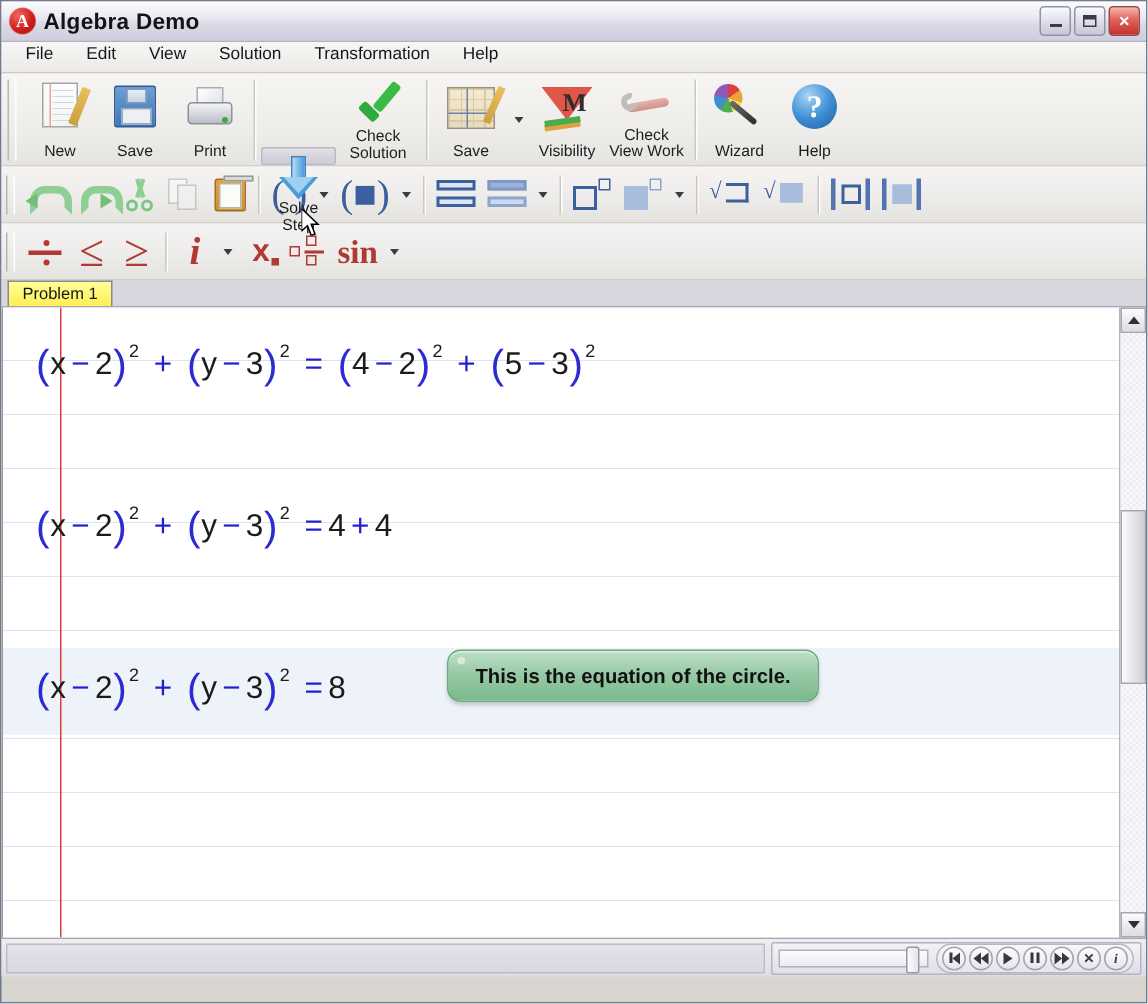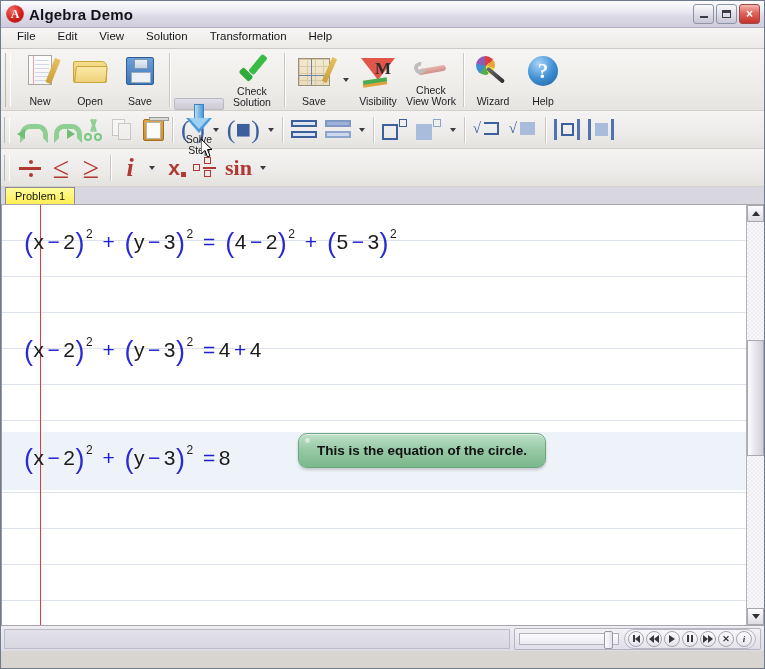--- a/index.html
+++ b/index.html
@@ -458,40 +458,41 @@
 
     <div class="tbtn">
       <div class="ico">
         <div class="ic-new">
             <div class="ruled"></div>
           </div>
       </div>
       <div class="lbl">New</div>
     </div>
 
-    <div class="tbtn">
-      <div class="ico">
-        <div class="ic-folder">
-            <div class="back"></div>
-            <div class="front"></div>
-          </div>
-      </div>
-      <div class="lbl">Open</div>
-    </div>
 
     <div class="tbtn">
       <div class="ico">
         <div class="ic-save">
             <div class="shut"></div>
             <div class="lab"></div>
           </div>
       </div>
       <div class="lbl">Save</div>
     </div>
 
+    <div class="tbtn">
+      <div class="ico">
+        <div class="ic-print">
+            <div class="paper"></div>
+            <div class="body"></div>
+            <div class="led"></div>
+          </div>
+      </div>
+      <div class="lbl">Print</div>
+    </div>
 
     <div class="tsep"></div>
 
     <div class="tbtn active">
       <div class="ico">
         <div class="arrow-dn">
             <div class="stem"></div>
             <div class="head"></div>
             <div class="head2"></div>
           </div>

